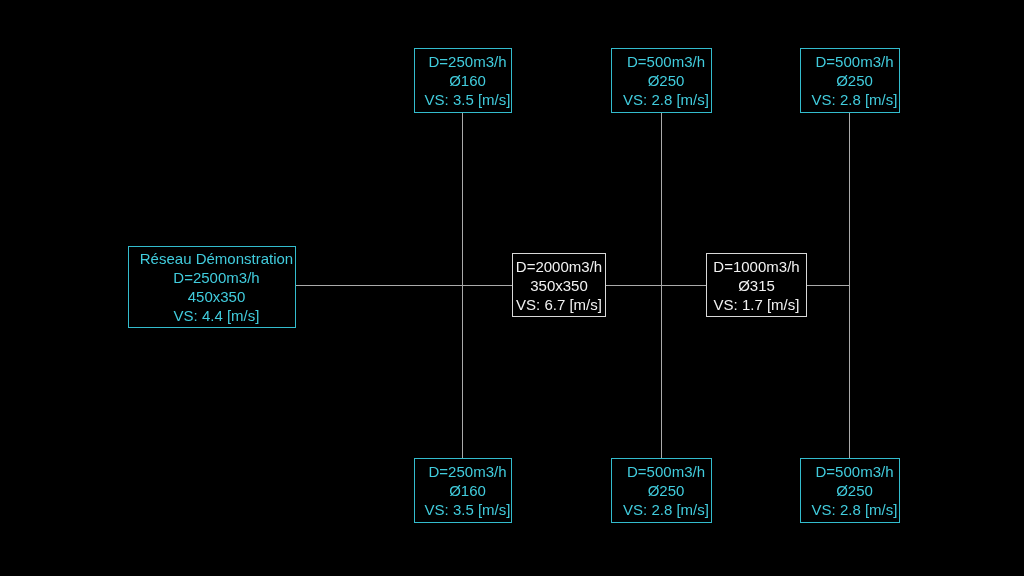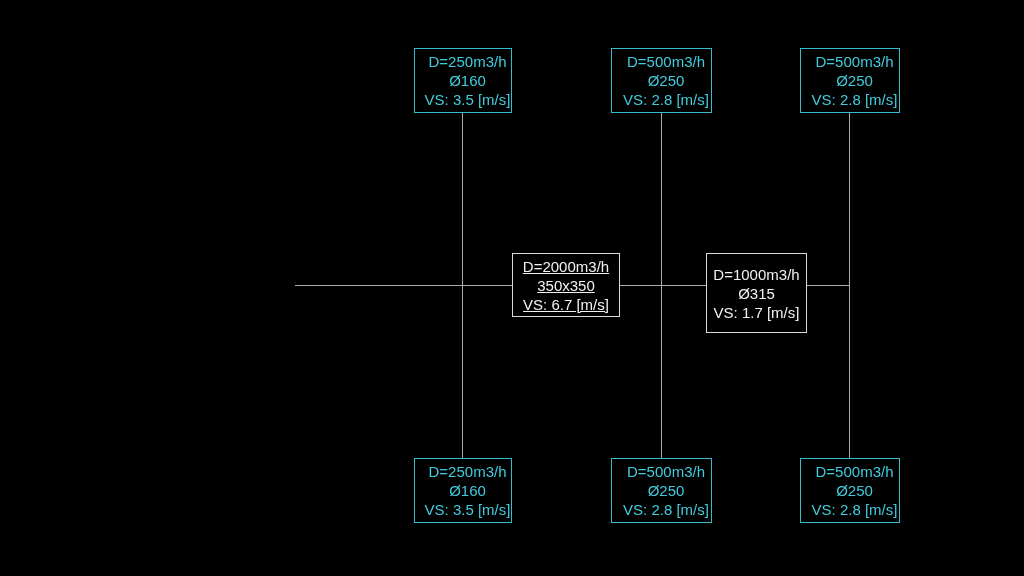--- a/index.html
+++ b/index.html
@@ -46,39 +46,45 @@
   .node.cyan {
     border: 1.5px solid #33bccd;
     color: #41ccdd;
     padding-left: 9px;
   }
   .node.white {
     border: 1.5px solid #d9d9d9;
     color: #f2f2f2;
   }
   #node-source          { left: 128px; top: 246px; width: 168px; height: 82px; }
-  #node-main-duct       { left: 512px; top: 253px; width: 108px; height: 64px; text-decoration: underline; }
-  #node-secondary-duct  { left: 706px; top: 253px; width: 101px; height: 80px; }
+  #node-main-duct       { left: 512px; top: 253px; width: 94px; height: 64px; }
+  #node-secondary-duct  { left: 706px; top: 253px; width: 101px; height: 64px; }
   #node-branch-top-1    { left: 414px; top:  48px; width:  98px; height: 65px; }
   #node-branch-top-2    { left: 611px; top:  48px; width: 101px; height: 65px; }
   #node-branch-top-3    { left: 800px; top:  48px; width: 100px; height: 65px; }
   #node-branch-bottom-1 { left: 414px; top: 458px; width:  98px; height: 65px; }
   #node-branch-bottom-2 { left: 611px; top: 458px; width: 101px; height: 65px; }
   #node-branch-bottom-3 { left: 800px; top: 458px; width: 100px; height: 65px; }
 </style>
 </head>
 <body>
 
 <div id="canvas">
 
   <div class="connector h" id="trunk-line"></div>
   <div class="connector v" id="branch-line-1"></div>
   <div class="connector v" id="branch-line-2"></div>
   <div class="connector v" id="branch-line-3"></div>
 
+  <div class="node cyan" id="node-source">
+    <span>Réseau Démonstration</span>
+    <span>D=2500m3/h</span>
+    <span>450x350</span>
+    <span>VS: 4.4 [m/s]</span>
+  </div>
 
   <div class="node white" id="node-main-duct">
     <span>D=2000m3/h</span>
     <span>350x350</span>
     <span>VS: 6.7 [m/s]</span>
   </div>
 
   <div class="node white" id="node-secondary-duct">
     <span>D=1000m3/h</span>
     <span>Ø315</span>

